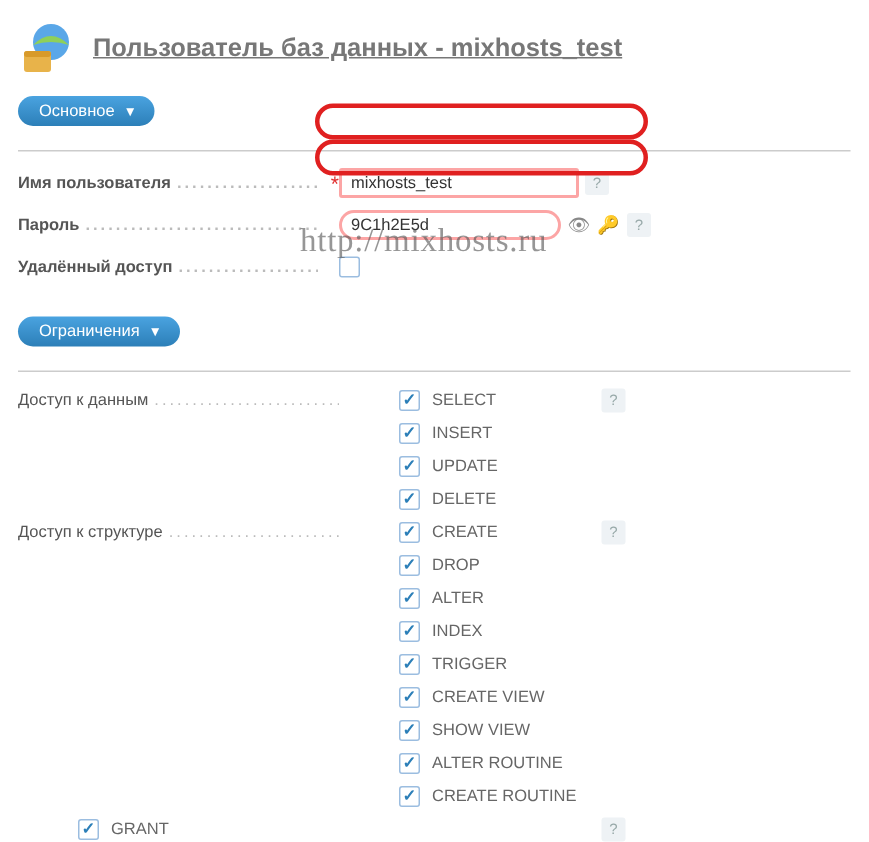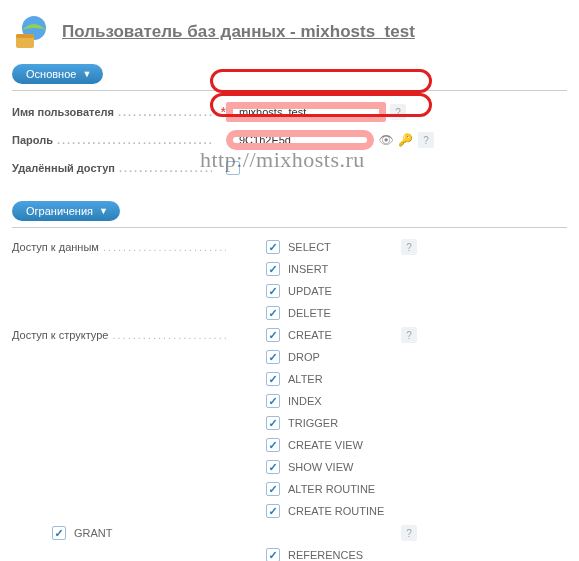--- a/index.html
+++ b/index.html
@@ -32,21 +32,21 @@
     text-decoration: underline;
   }
   .section-tab {
     display: inline-flex;
     align-items: center;
     background: linear-gradient(#4aa3e0, #2c7fb8);
     color: #fff;
     font-size: 11px;
     padding: 4px 12px 4px 14px;
     border-radius: 12px;
-    margin-bottom: 6px;
+    margin-bottom: 16px;
   }
   .section-tab .chev {
     margin-left: 6px;
     font-size: 9px;
   }
   .section-hr {
     border: none;
     border-top: 1px solid #ccc;
     margin: 0 0 8px 0;
   }
@@ -79,21 +79,21 @@
   }
   .spacer-req { width: 14px; }
   .control-cell {
     display: flex;
     align-items: center;
     gap: 4px;
   }
   .txt-input {
     width: 160px;
     height: 20px;
-    border: 7px solid #fca5a5;
+    border: 2px solid #fca5a5;
     border-radius: 2px;
     padding: 0 6px;
     font-size: 11px;
     color: #333;
     background: #fff;
   }
   .hint-q {
     width: 16px; height: 16px;
     background: #eef2f5;
     color: #9aa;

